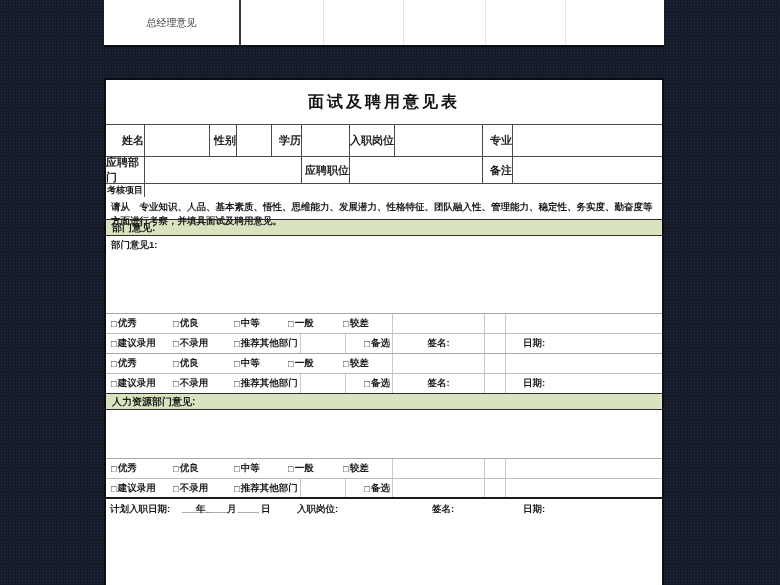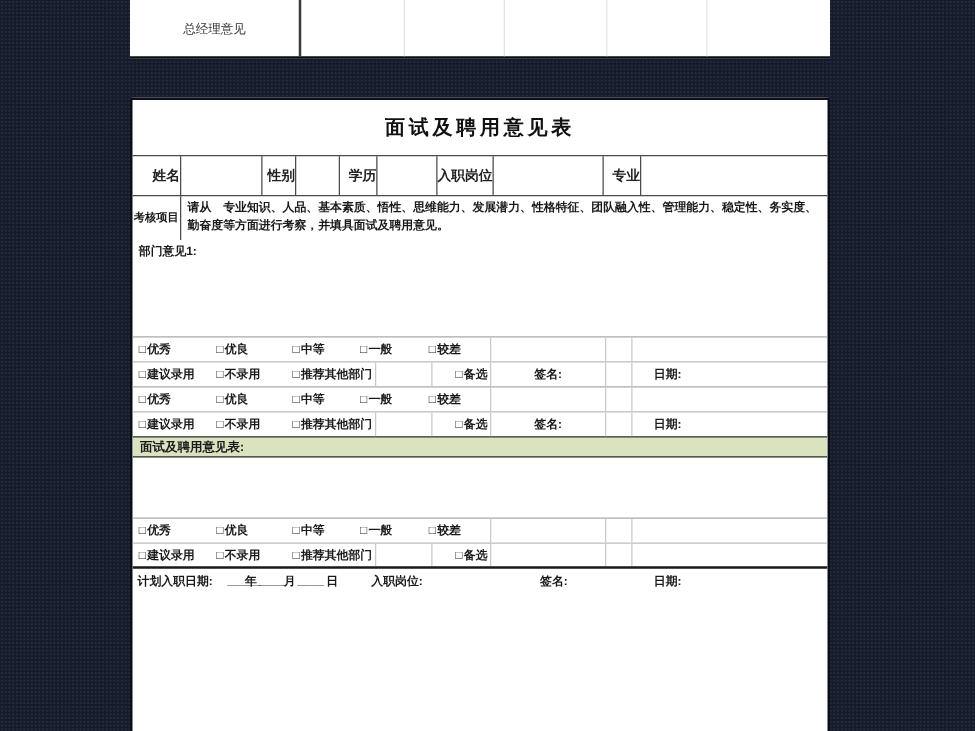--- a/index.html
+++ b/index.html
@@ -20,21 +20,21 @@
   .form{position:absolute;left:104px;top:78px;width:560px;height:507px;background:#fff;
         border:2px solid #0b0e16;border-bottom:none;box-sizing:border-box;overflow:hidden;}
   .row{box-sizing:border-box;width:100%;}
   .title-row{height:44px;display:flex;align-items:center;justify-content:center;
         font-size:16px;font-weight:bold;letter-spacing:3px;color:#111;}
   .irow{display:flex;border-top:1px solid #4a4a4a;}
   .irow .c{box-sizing:border-box;border-right:1px solid #4a4a4a;display:flex;align-items:center;
         justify-content:flex-end;font-size:11px;font-weight:bold;color:#222;}
   .irow .c.last{border-right:none;flex:1;}
   .i1{height:32px;} .i2{height:27px;}
-  .assess{height:36px;display:flex;border-top:1px solid #4a4a4a;}
+  .assess{height:36px;display:flex;border-top:1px solid #4a4a4a;flex-direction:column;}
   .assess .alabel{width:39px;box-sizing:border-box;border-right:1px solid #4a4a4a;display:flex;
         align-items:center;justify-content:center;text-align:center;font-size:9px;font-weight:bold;}
   .assess .acontent{flex:1;padding:3px 5px 1px 5px;font-size:9.5px;font-weight:bold;line-height:14px;}
   .green{height:17px;background:#d9e3c0;border-top:1px solid #2f2f2f;border-bottom:1px solid #2f2f2f;
         display:flex;align-items:center;padding-left:6px;font-size:10px;font-weight:bold;box-sizing:border-box;}
   .area{position:relative;}
   .area .alab{position:absolute;left:5px;top:3px;font-size:9.5px;font-weight:bold;text-align:center;}
   .a1{height:77px;} .a2{height:71px;border-top:1px solid #3a3a3a;} .ahr{height:48px;}
   .opt{display:flex;height:20px;font-size:9.5px;font-weight:bold;}
   .opt.rt{border-top:1px solid #a9a9a9;} .opt.dt{border-top:1px solid #bdbdbd;}
@@ -89,28 +89,45 @@
       <div class="c" style="width:45px">
           <span>入职岗位</span>
         </div>
       <div class="c" style="width:88px"></div>
       <div class="c" style="width:30px">
           <span>专业</span>
         </div>
       <div class="c last"></div>
     </div>
 
+    <div class="row irow i2">
+      <div class="c" style="width:39px">
+          <span>应聘部门</span>
+        </div>
+      <div class="c" style="width:157px"></div>
+      <div class="c" style="width:48px">
+          <span>应聘职位</span>
+        </div>
+      <div class="c" style="width:133px"></div>
+      <div class="c" style="width:30px">
+          <span>备注</span>
+        </div>
+      <div class="c last"></div>
+    </div>
 
     <div class="row assess">
       <div class="alabel">
           <span>考核项目</span>
         </div>
       <div class="acontent">请从　专业知识、人品、基本素质、悟性、思维能力、发展潜力、性格特征、团队融入性、管理能力、稳定性、务实度、勤奋度等方面进行考察，并填具面试及聘用意见。</div>
     </div>
 
+    <div class="row green">
+      <span>部门意见:</span>
+    </div>
 
     <div class="row area a1">
       <span class="alab">部门意见1:</span>
     </div>
     <div class="row opt rt">
       <div class="cell ratcell">
         <span class="optitem" style="left:5px">
             <span class="cbx">□</span>
             <span>优秀</span>
           </span>
@@ -214,21 +231,21 @@
       <div class="cell w92">
           <span>签名:</span>
         </div>
       <div class="cell w21"></div>
       <div class="cell lastc datecell">
           <span>日期:</span>
         </div>
     </div>
 
     <div class="row green">
-      <span>面试及聘用意见表:</span>
+      <span>人力资源部门意见:</span>
     </div>
     <div class="row area ahr"></div>
     <div class="row opt rt">
       <div class="cell ratcell">
         <span class="optitem" style="left:5px">
             <span class="cbx">□</span>
             <span>优秀</span>
           </span>
         <span class="optitem" style="left:67px">
             <span class="cbx">□</span>

